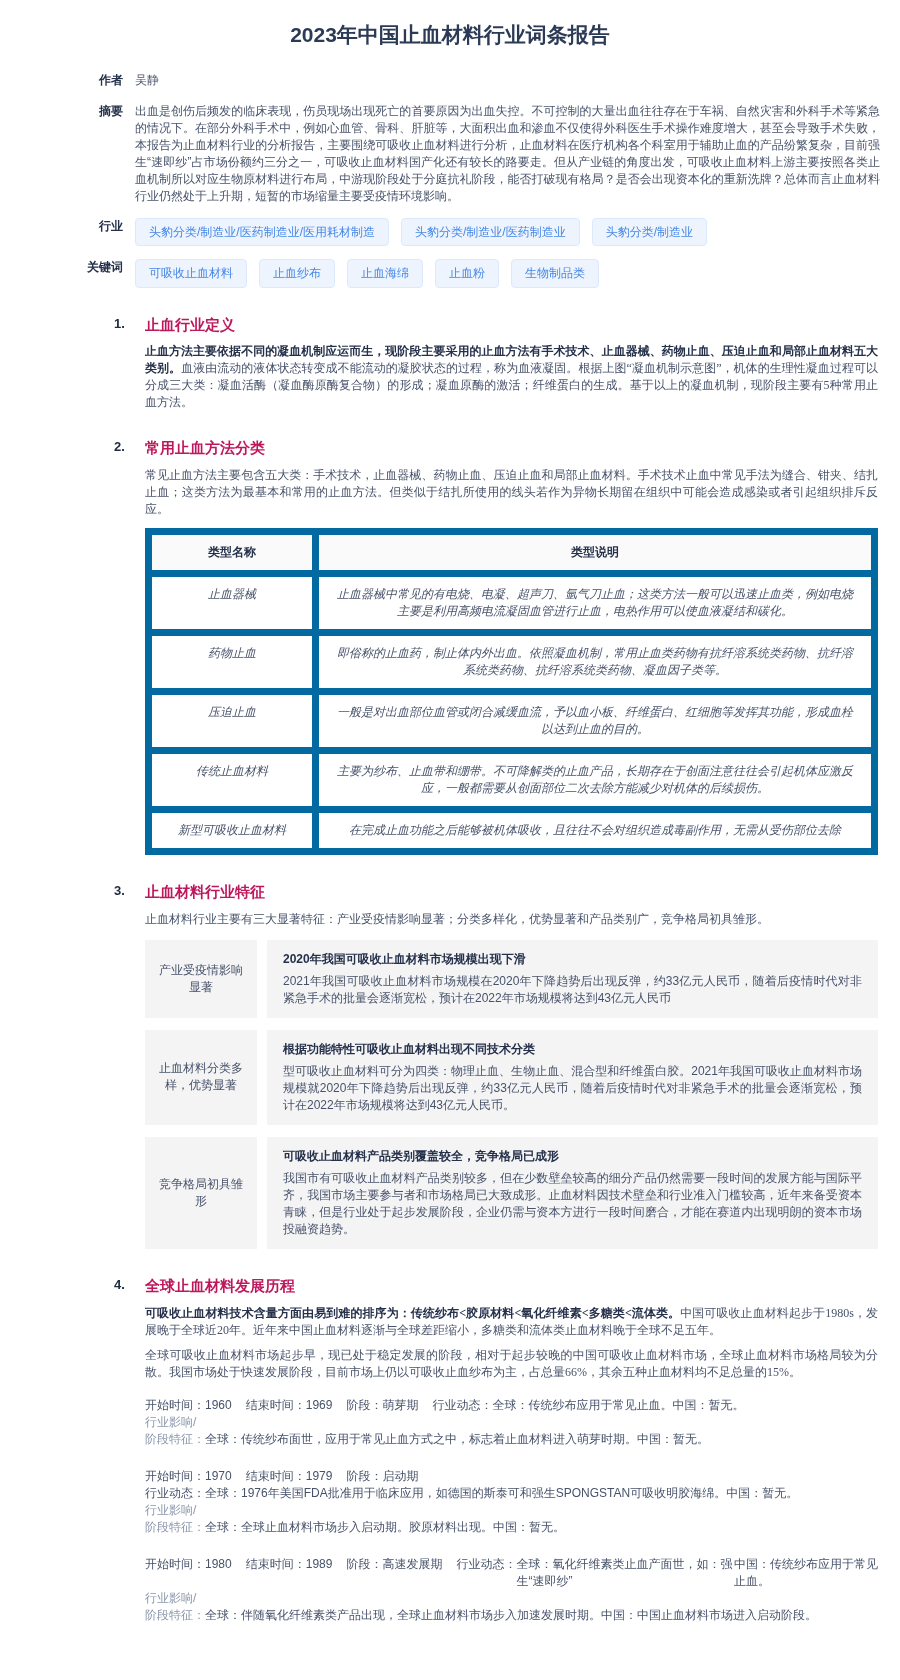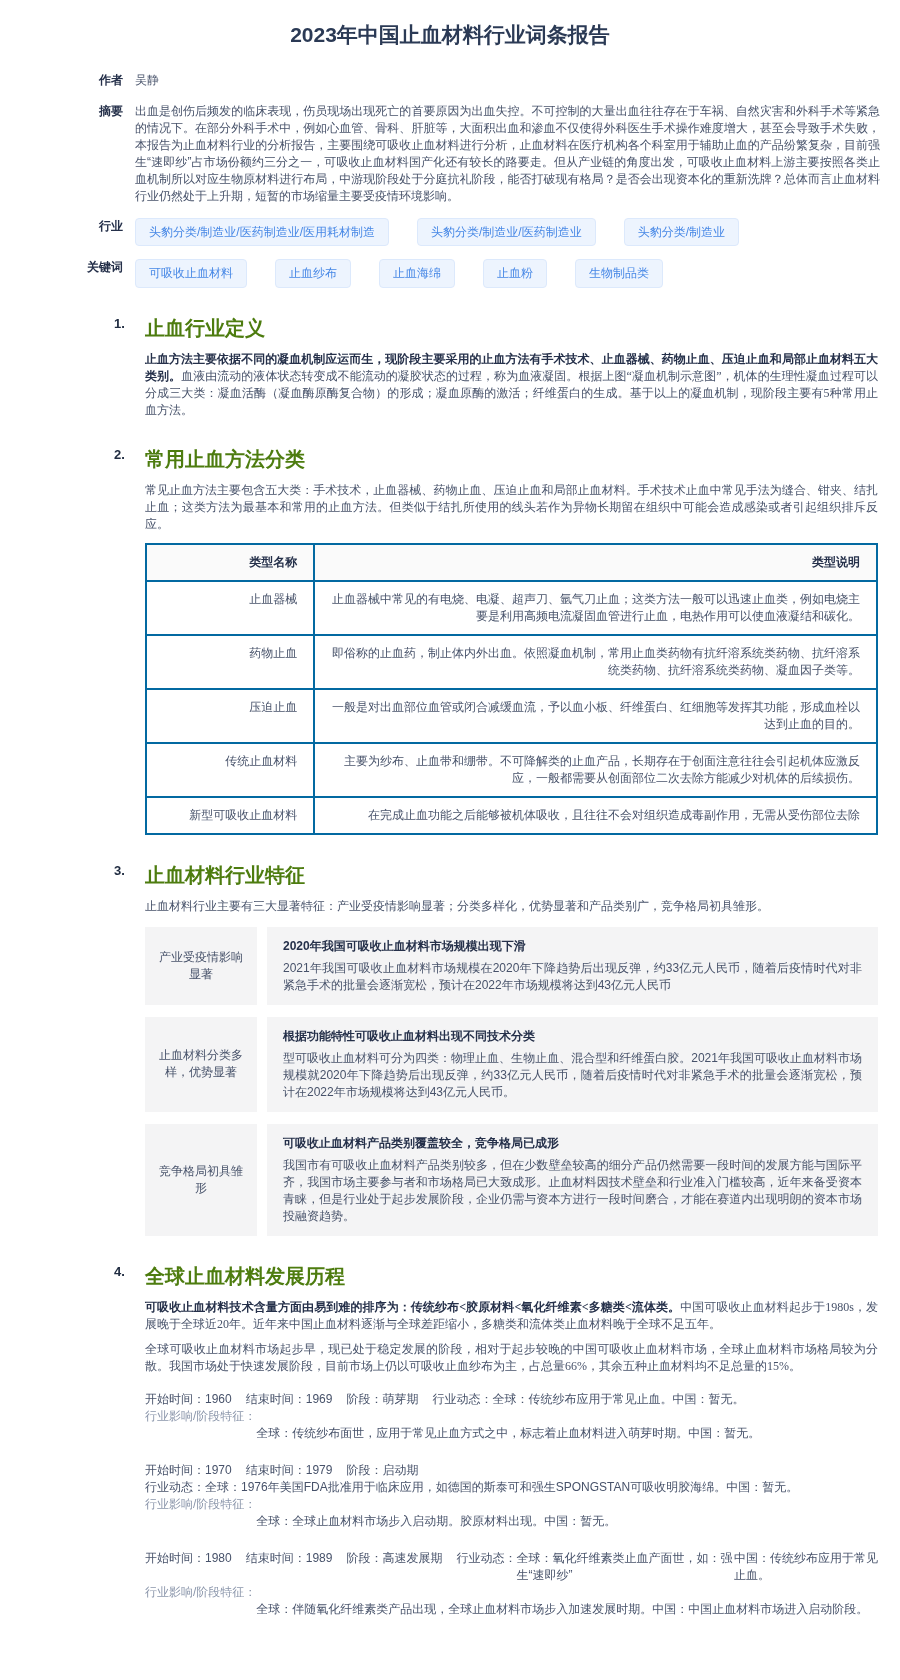--- a/index.html
+++ b/index.html
@@ -11,55 +11,55 @@
   .page{width:900px;height:1680px;overflow:hidden;position:relative;padding-top:20px;box-sizing:border-box;}
   h1.title{
     margin:0 0 22px 0;text-align:center;font-size:21px;font-weight:700;color:#2b3a55;
   }
   
   .meta{margin:0 20px 0 83px;}
   .meta-row{display:flex;align-items:flex-start;margin-bottom:13px;}
   .meta-label{flex:0 0 40px;text-align:right;margin-right:12px;font-weight:700;color:#25304a;white-space:nowrap;}
   .meta-value{flex:1;color:#47526a;}
   .abstract{text-align:justify;line-height:17px;}
-  .tags{display:flex;flex-wrap:wrap;gap:28px;flex:1;}
+  .tags{display:flex;flex-wrap:wrap;gap:12px;flex:1;}
   .tag{
     display:inline-block;background:#edf4fe;color:#4687e6;border:1px solid #dce9fc;
     border-radius:4px;padding:6px 13px;font-size:12px;line-height:1.2;cursor:pointer;
   }
   
   .section{position:relative;margin:26px 22px 0 145px;}
   .sec-num{position:absolute;left:-31px;top:1px;font-weight:700;color:#212d42;font-size:13px;}
-  .sec-heading{margin:0 0 8px 0;font-size:20px;font-weight:700;color:#4d7c0f;}
+  .sec-heading{margin:0 0 8px 0;font-size:15px;font-weight:700;color:#be185d;}
   .para{margin:0 0 8px 0;text-align:justify;line-height:17px;color:#47526a;font-family:Liberation Serif, serif;}
   .para b,.lead{font-weight:700;color:#25304a;}
   
   .tbl{width:100%;border-collapse:collapse;margin-top:10px;font-size:12px;}
-  .tbl th,.tbl td{border:2px solid #0369a1;text-align:right;vertical-align:top;padding:9px 16px;line-height:17px;}
+  .tbl th,.tbl td{border:7px solid #0369a1;text-align:center;vertical-align:top;padding:9px 16px;line-height:17px;}
   .tbl th{background:#fafafa;font-weight:700;color:#25304a;}
-  .tbl td{color:#47526a;}
+  .tbl td{color:#47526a;font-style:italic;}
   .tbl .col-name{width:23%;}
   
   .feature{display:flex;gap:10px;margin-top:12px;}
   .feature-label{
     flex:0 0 84px;background:#f4f4f5;display:flex;align-items:center;justify-content:center;
     text-align:center;padding:10px 14px;color:#47526a;line-height:17px;box-sizing:content-box;
   }
   .feature-main{flex:1;background:#f4f4f5;padding:11px 16px;line-height:17px;}
   .feature-title{font-weight:700;color:#25304a;margin-bottom:5px;}
   .feature-body{text-align:justify;color:#47526a;}
   
   .timeline{margin-top:16px;}
   .tl-entry{margin-bottom:20px;}
   .tl-line{display:flex;align-items:flex-start;line-height:17px;}
   .tl-pair{margin-right:14px;white-space:nowrap;}
   .tl-dynlabel{white-space:nowrap;}
   .tl-vals{display:flex;flex-direction:row;flex:1;}
   .tl-vals .tl-val{display:block;}
-  .tl-impactlabel{display:flex;flex-direction:row;color:#8b96ab;white-space:nowrap;line-height:17px;}
+  .tl-impactlabel{display:flex;flex-direction:column;color:#8b96ab;white-space:nowrap;line-height:17px;}
   .tl-vals-pad{padding-top:17px;}
 </style>
 </head>
 <body>
 
 <div class="page">
 
   <h1 class="title">2023年中国止血材料行业词条报告</h1>
 
   <div class="meta">

